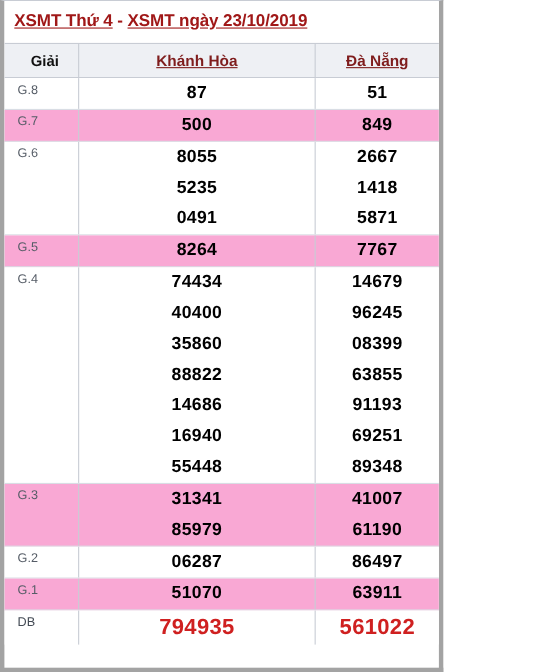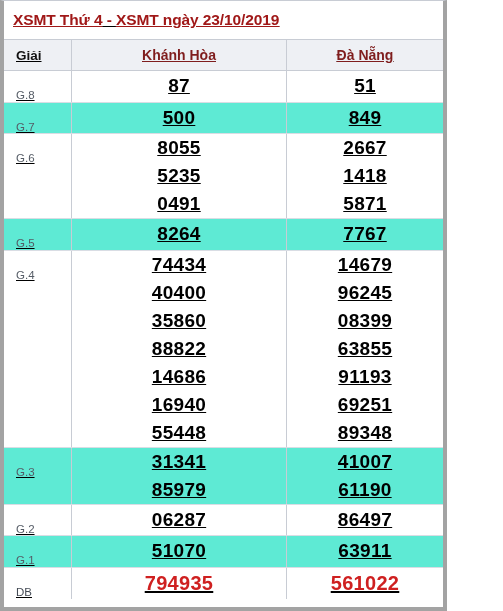--- a/index.html
+++ b/index.html
@@ -5,29 +5,28 @@
   * { box-sizing: border-box; }
   html, body {
     margin: 0;
     padding: 0;
     background: #ffffff;
     width: 503px;
     height: 611px;
     font-family: "Liberation Sans", sans-serif;
   }
   #lottery-table {
-    width: 447px;
+    width: 403px;
     height: 611px;
     border: 4px solid #a3a3a3;
     border-top: 1px solid #c8ccd4;
     background: #fff;
     display: flex;
     flex-direction: column;
     overflow: hidden;
-    text-decoration: underline;
   }
   
   .title-row {
     height: 39px;
     flex: 0 0 39px;
     display: flex;
     align-items: center;
     padding-left: 9px;
     background: #ffffff;
     border-bottom: 1px solid #c8ccd4;
@@ -54,54 +53,54 @@
   .head-cell {
     display: flex;
     align-items: center;
     justify-content: center;
     font-size: 13.5px;
     font-weight: bold;
   }
   .c-prize  { width: 68px;  flex: 0 0 68px; border-right: 1px solid #c8ccd4; }
   .c-col1   { width: 215px; flex: 0 0 215px; border-right: 1px solid #c8ccd4; }
   .c-col2   { flex: 1 1 auto; text-align: right; }
-  .head-cell.c-prize { justify-content: flex-start; padding-left: 12px; color: #111; }
+  .head-cell.c-prize { justify-content: flex-start; padding-left: 24px; color: #111; }
   .head-link {
     color: #7f1d1d;
     text-decoration: underline;
     font-weight: bold;
     font-size: 14px;
   }
   
   .tbody { flex: 1 1 auto; display: flex; flex-direction: column; }
   .prize-row {
     display: flex;
     border-bottom: 1px solid #d9dde4;
     background: #ffffff;
   }
-  .prize-row.shaded { background: #5eead4; }
+  .prize-row.shaded { background: #f9a8d4; }
   .prize-row:last-child { border-bottom: none; }
   .cell-prize {
     width: 68px; flex: 0 0 68px;
     border-right: 1px solid #c8ccd4;
     font-size: 11.5px;
     color: #555c66;
-    padding: 19px 0 0 12px;
+    padding: 6px 0 0 12px;
     line-height: 1;
   }
   .cell-nums {
     width: 215px; flex: 0 0 215px;
     border-right: 1px solid #c8ccd4;
     display: flex; flex-direction: column;
     align-items: center;
     justify-content: center;
   }
   .cell-nums.right { flex: 1 1 auto; width: auto; border-right: none; }
   .num {
-    font-size: 19px;
+    font-size: 16px;
     font-weight: bold;
     color: #000000;
     line-height: 28px;
     letter-spacing: 0.3px;
   }
   .prize-row.db .num {
     color: #cf2020;
     font-size: 20px;
     line-height: 31px;
   }

